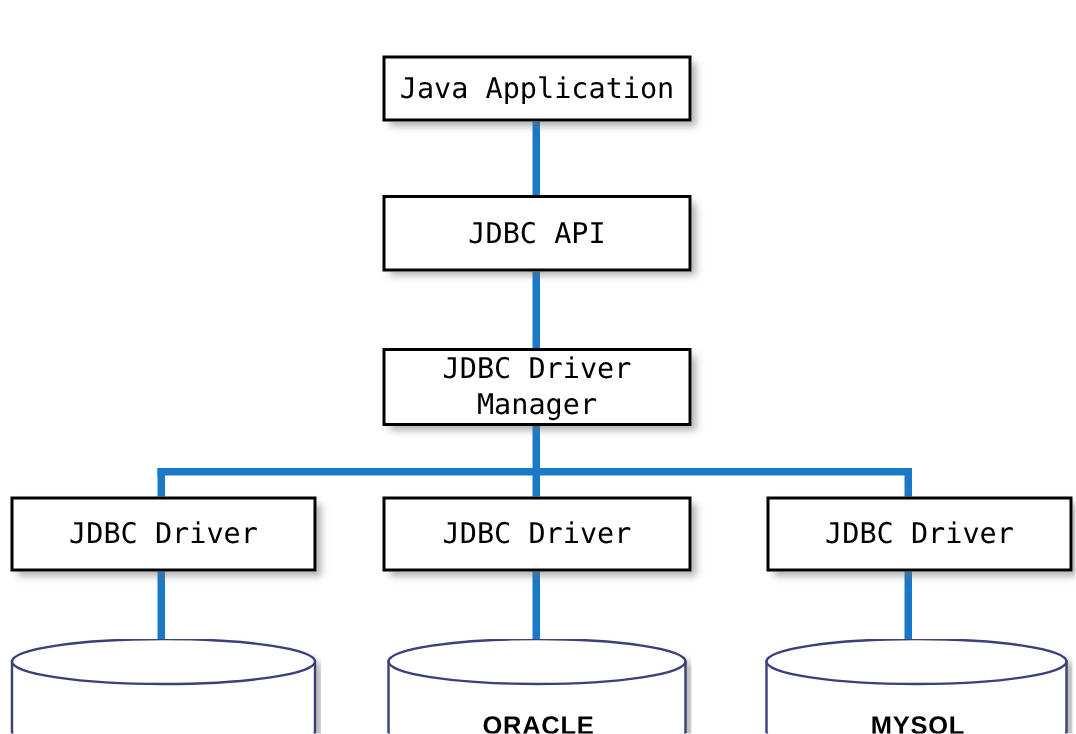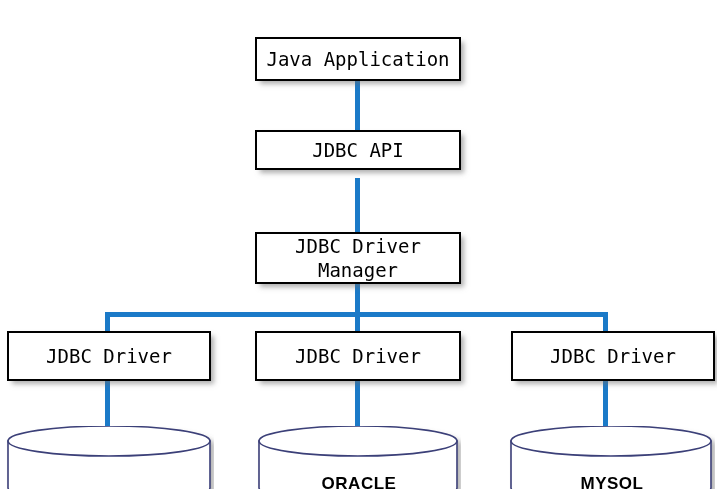--- a/index.html
+++ b/index.html
@@ -37,21 +37,21 @@
     color: #000000;
     font-family: "DejaVu Sans Mono", monospace;
     font-size: 19px;
     line-height: 24px;
     letter-spacing: 0px;
     white-space: pre-line;
     z-index: 5;
   }
 
   #box-java-application { left: 255px; top: 9px;   width: 206px; height: 44px; }
-  #box-jdbc-api         { left: 255px; top: 102px; width: 206px; height: 40px; }
+  #box-jdbc-api         { left: 255px; top: 102px; width: 206px; height: 51px; }
   #box-driver-manager   { left: 255px; top: 204px; width: 206px; height: 52px; }
 
   #box-jdbc-driver-1    { left: 7px;   top: 303px; width: 204px; height: 50px; }
   #box-jdbc-driver-2    { left: 255px; top: 303px; width: 206px; height: 50px; }
   #box-jdbc-driver-3    { left: 511px; top: 303px; width: 204px; height: 50px; }
 
   
   .conn {
     position: absolute;
     background: #1b7ac8;

